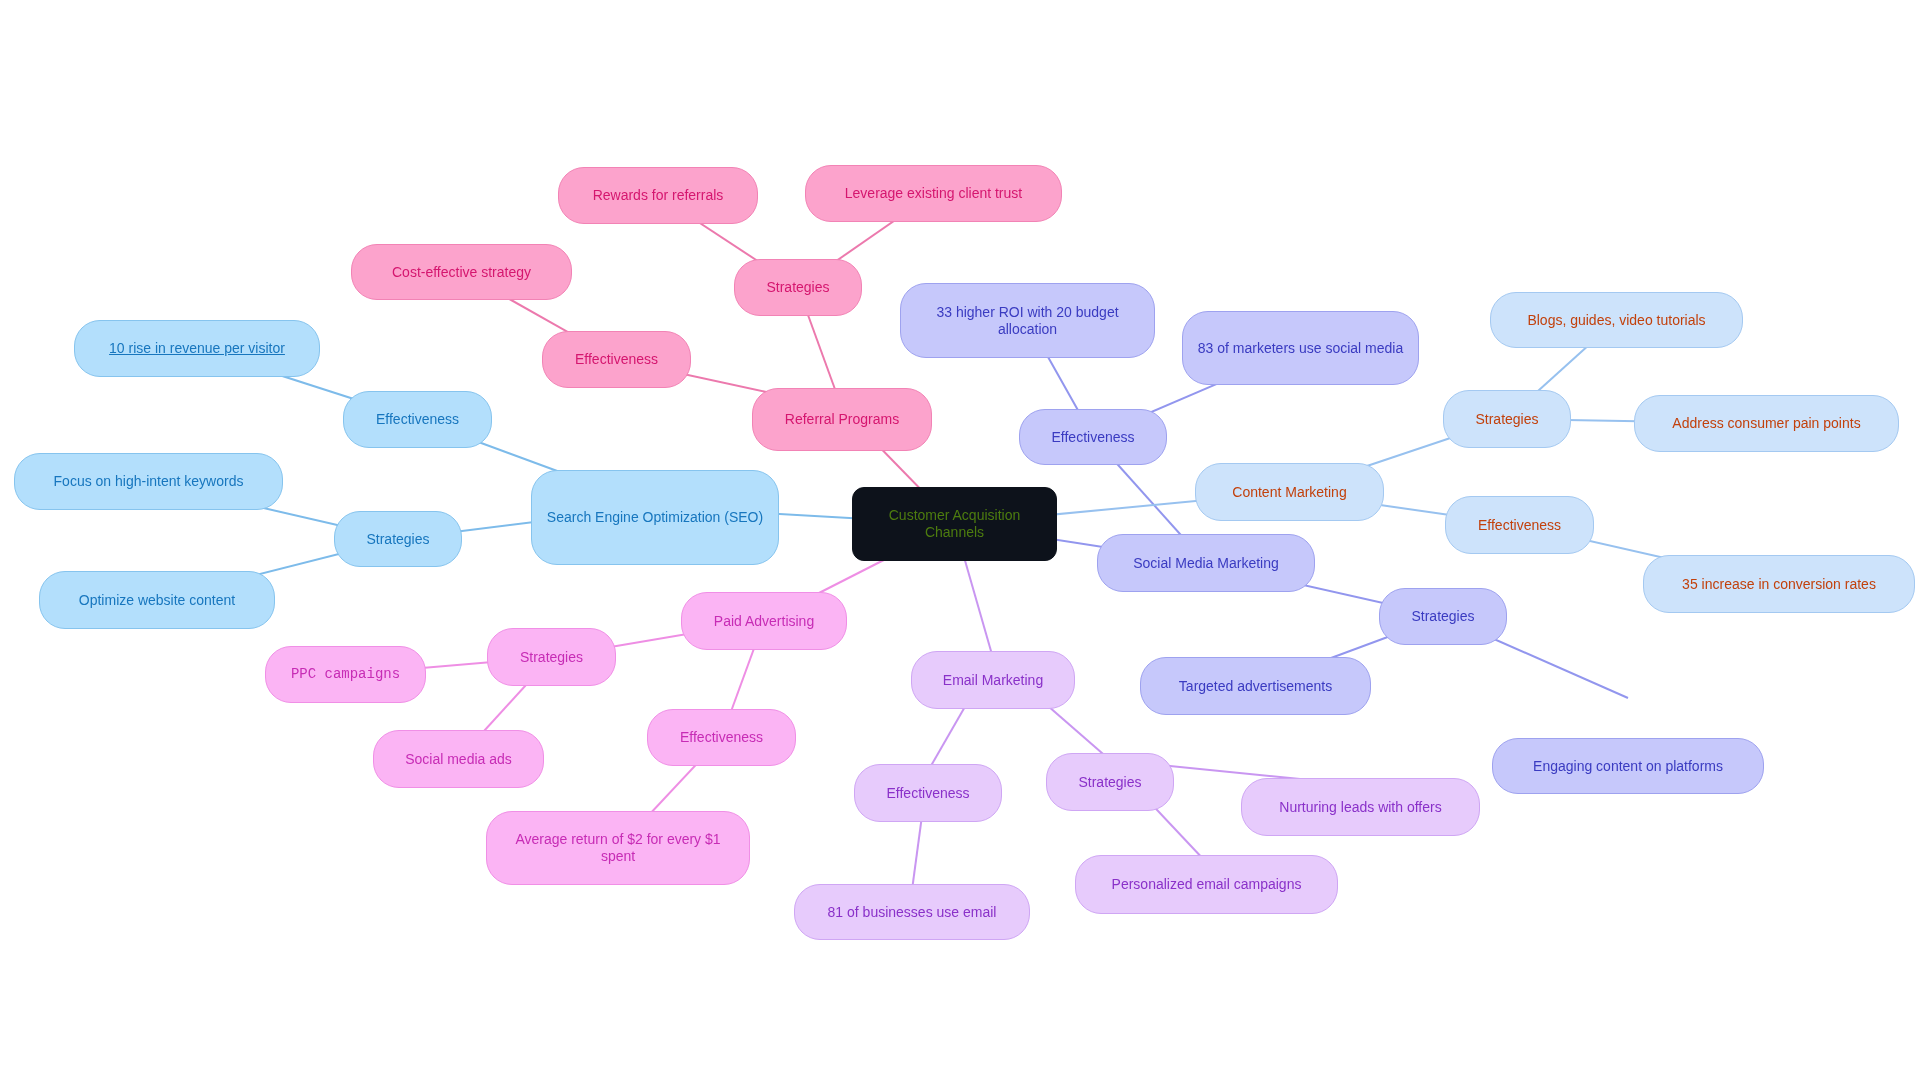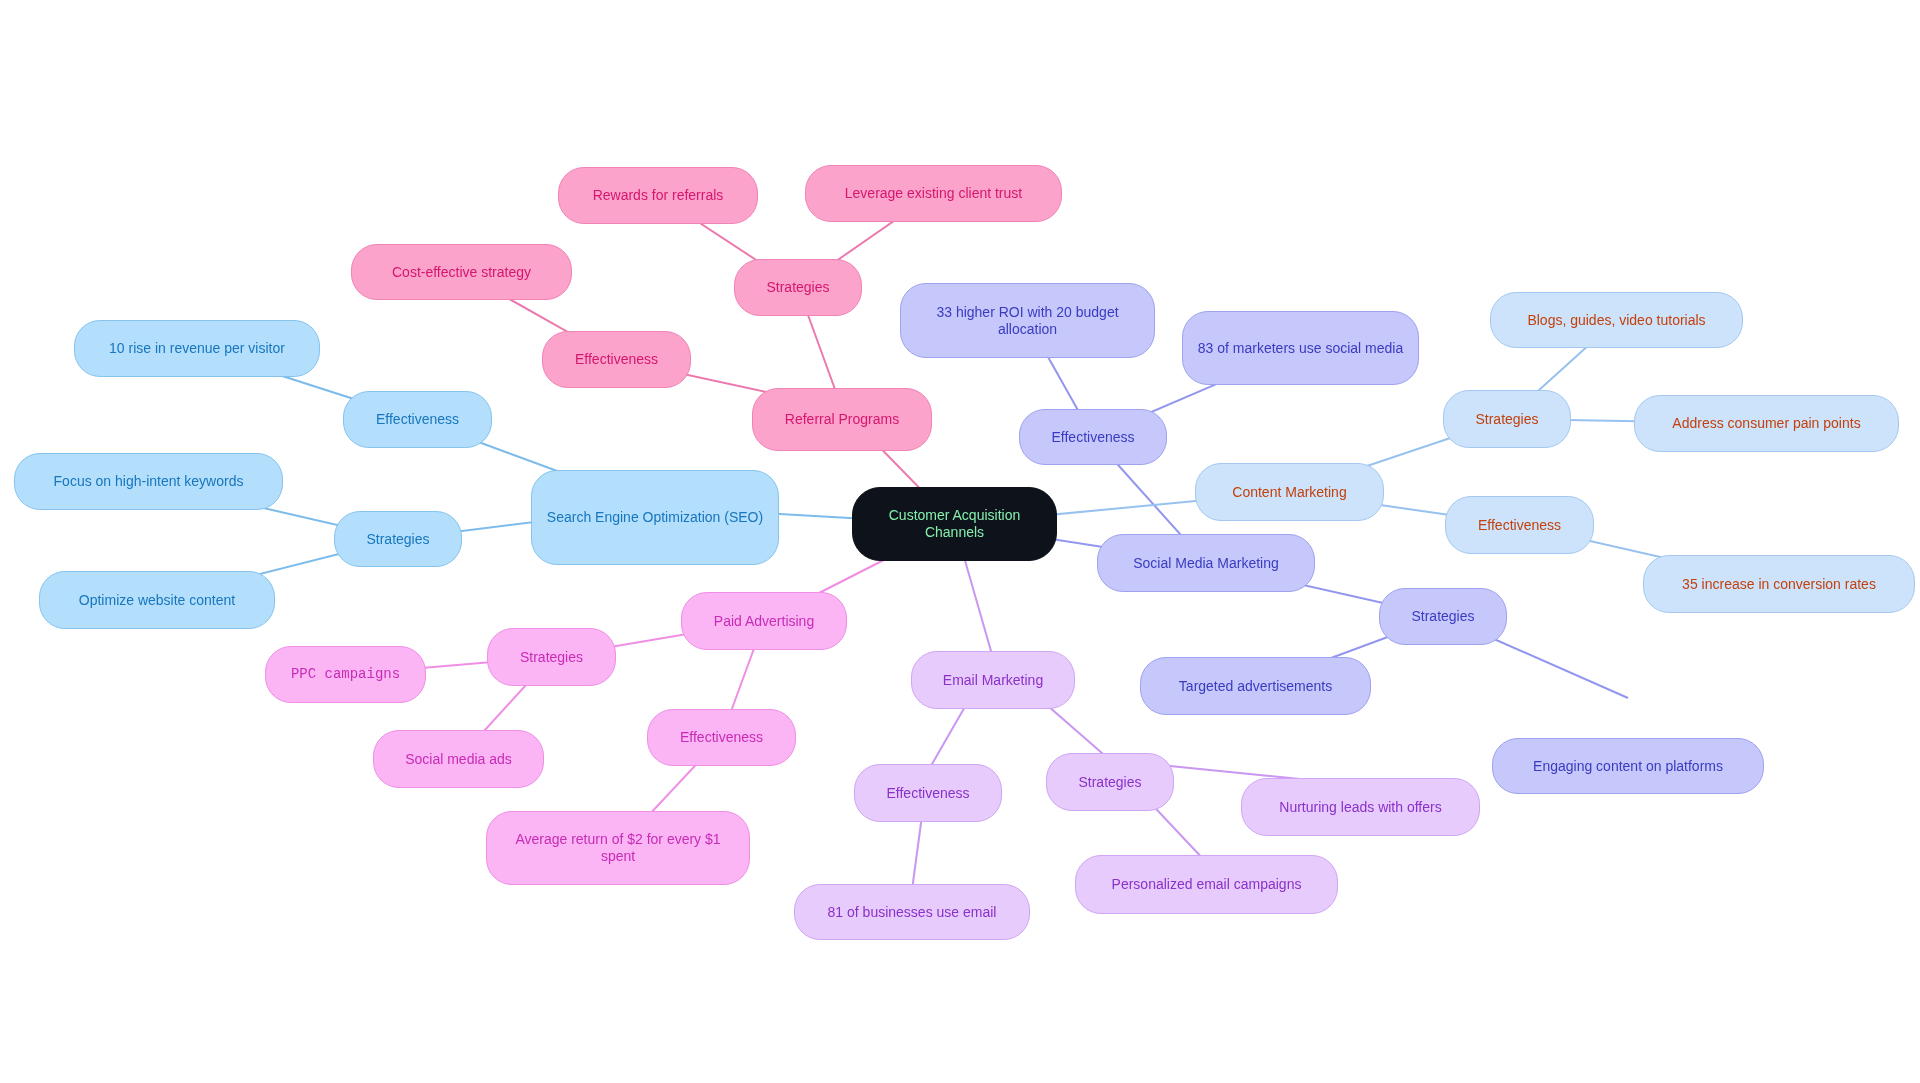--- a/index.html
+++ b/index.html
@@ -2,21 +2,21 @@
 <html><head>
 <meta charset="utf-8">
 <style>
   html, body { margin:0; padding:0; background:#ffffff; }
   body { width:1920px; height:1083px; position:relative; overflow:hidden;
          font-family:"Liberation Sans", "DejaVu Sans", sans-serif; }
   #edges { position:absolute; left:0; top:0; width:1920px; height:1083px; }
   .node { position:absolute; box-sizing:border-box; display:flex; align-items:center;
           justify-content:center; text-align:center; border-radius:26px; border:1.5px solid;
           font-size:14px; line-height:17px; padding:0 14px; cursor:pointer; }
-  .node.root { background:#0d121b; border-color:#0d121b; color:#86efac; border-radius:28px; }
+  .node.root { background:#0d121b; border-color:#0d121b; color:#4d7c0f; border-radius:12px; }
   .c-seo { background:#b3dffc; border-color:#86c4ee; color:#1776be; }
   .c-ref { background:#fca3cc; border-color:#f283b5; color:#d5166f; }
   .c-smm { background:#c6c8fb; border-color:#9ea2ef; color:#3a3bc1; }
   .c-cm  { background:#cde3fb; border-color:#a4c9f1; color:#c2410c; }
   .c-pa  { background:#fbb4f4; border-color:#f08fe6; color:#c72cb5; }
   .c-em  { background:#e7cbfc; border-color:#cfa6f4; color:#8a31c9;margin-top:22px; }
 </style>
 </head>
 <body>
 
@@ -57,21 +57,21 @@
     <line x1="928" y1="771" x2="912" y2="890" stroke="#c996f1" stroke-width="2"></line>
     <line x1="993" y1="658" x2="1110" y2="760" stroke="#c996f1" stroke-width="2"></line>
     <line x1="1110" y1="760" x2="1360.5" y2="785" stroke="#c996f1" stroke-width="2"></line>
     <line x1="1110" y1="760" x2="1206.5" y2="862.5" stroke="#c996f1" stroke-width="2"></line>
   </svg>
 
 <div id="canvas">
   <div class="node root" id="node-root" style="left: 852px; top: 487px; width: 205px; height: 74px;">Customer Acquisition Channels</div>
 <div class="node c-seo" style="left: 531px; top: 470px; width: 248px; height: 95px;">Search Engine Optimization (SEO)</div>
     <div class="node c-seo" style="left: 343px; top: 391px; width: 149px; height: 57px;">Effectiveness</div>
-    <div class="node c-seo" style="left: 74px; top: 320px; width: 246px; height: 57px;">10 rise in revenue per visitor</div>
+    <div class="node c-seo" style="left: 74px; top: 320px; width: 246px; height: 57px; text-decoration: underline;">10 rise in revenue per visitor</div>
     <div class="node c-seo" style="left: 334px; top: 511px; width: 128px; height: 56px;">Strategies</div>
     <div class="node c-seo" style="left: 14px; top: 453px; width: 269px; height: 57px;">Focus on high-intent keywords</div>
     <div class="node c-seo" style="left: 39px; top: 571px; width: 236px; height: 58px;">Optimize website content</div>
     <div class="node c-ref" style="left: 752px; top: 388px; width: 180px; height: 63px;">Referral Programs</div>
     <div class="node c-ref" style="left: 542px; top: 331px; width: 149px; height: 57px;">Effectiveness</div>
     <div class="node c-ref" style="left: 351px; top: 244px; width: 221px; height: 56px;">Cost-effective strategy</div>
     <div class="node c-ref" style="left: 734px; top: 259px; width: 128px; height: 57px;">Strategies</div>
     <div class="node c-ref" style="left: 558px; top: 167px; width: 200px; height: 57px;">Rewards for referrals</div>
     <div class="node c-ref" style="left: 805px; top: 165px; width: 257px; height: 57px;">Leverage existing client trust</div>
     <div class="node c-smm" style="left: 1097px; top: 534px; width: 218px; height: 58px;">Social Media Marketing</div>

